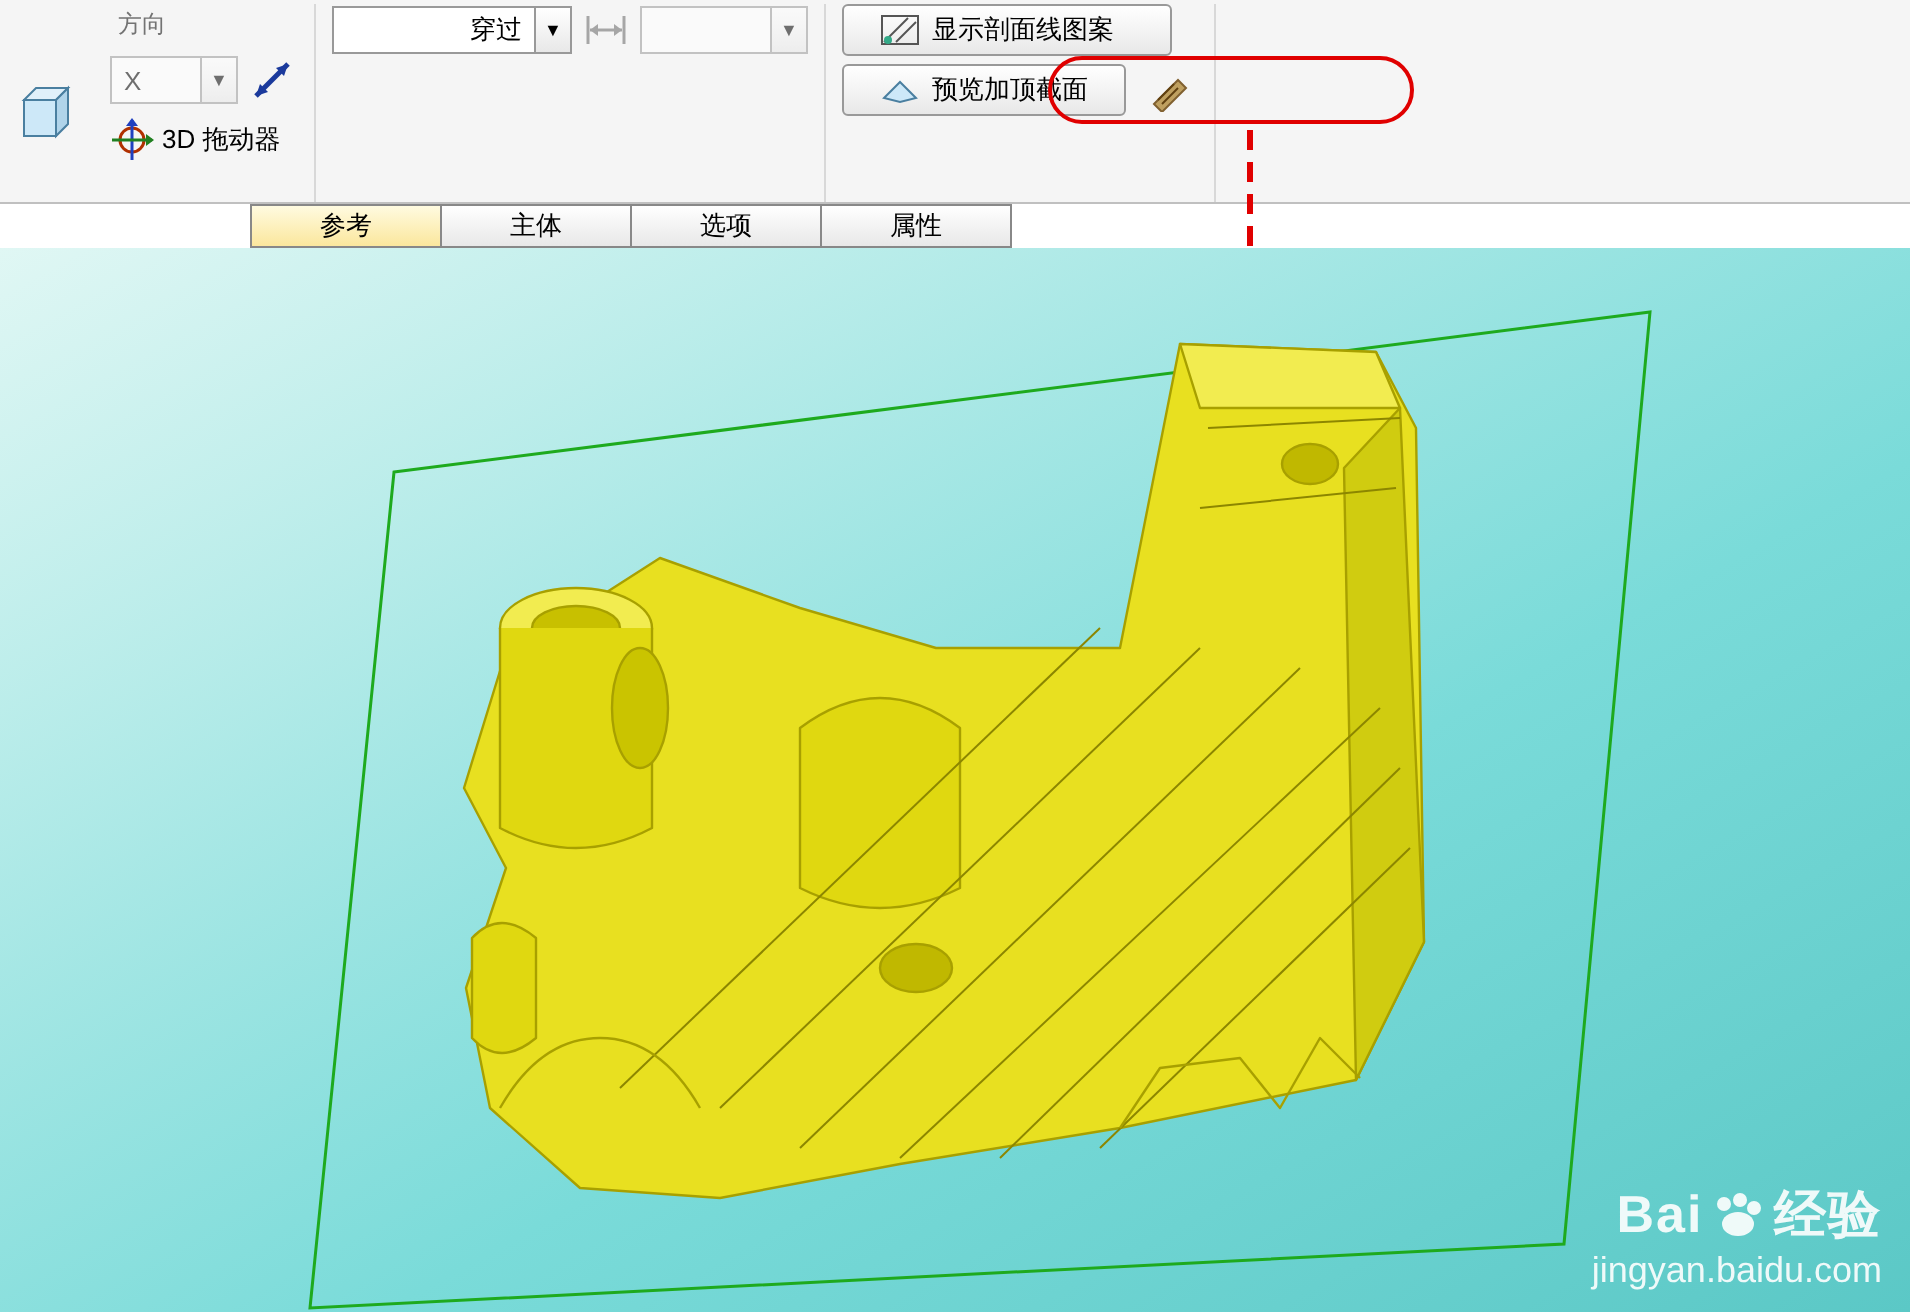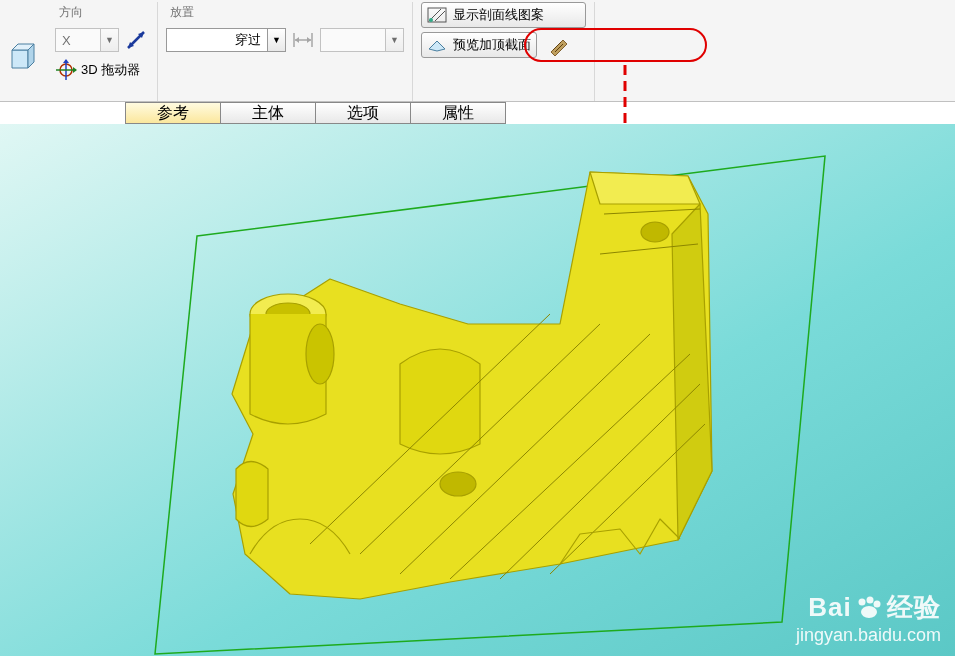--- a/index.html
+++ b/index.html
@@ -52,21 +52,21 @@
     .tool-row {
       display: flex;
       align-items: center;
       gap: 4px;
       height: 26px;
     }
     .btn {
       background: linear-gradient(#ffffff, #e8e8e8);
       border: 1px solid #999;
       border-radius: 3px;
-      padding: 3px 5px;
+      padding: 3px 18px;
       display: inline-flex;
       align-items: center;
       gap: 6px;
       cursor: pointer;
       font-size: 13px;
     }
     .dropdown {
       display: inline-flex;
       align-items: center;
       background: #fff;
@@ -101,21 +101,21 @@
       height: 22px;
     }
     .tab {
       width: 96px;
       height: 22px;
       border: 1px solid #888;
       background: linear-gradient(#ffffff, #e8e8e8);
       display: flex;
       align-items: center;
       justify-content: center;
-      font-size: 16px;
+      font-size: 13px;
       margin-right: -1px;
       cursor: pointer;
     }
     .tab.active {
       background: linear-gradient(#fffbe0, #fbe79d);
     }
     .viewport {
       position: absolute;
       top: 124px;
       left: 0;
@@ -199,21 +199,20 @@
               <polygon points="22,11 18,8 18,14" fill="#208020"></polygon>
             </svg>
           </span>
           <span>3D 拖动器</span>
         </div>
       </div>
     </div>
   </div>
 
   <div class="ribbon-group">
-    <div class="group-header">放置</div>
     <div class="group-content">
       <div class="tool-col">
         <div class="tool-row">
           <div class="dropdown wide-drop">
             <span class="dropdown-field">穿过</span>
             <span class="dropdown-arrow">▼</span>
           </div>
           <span class="slash-icon disabled">
             <svg width="22" height="18" viewBox="0 0 22 18">
               <line x1="2" y1="2" x2="2" y2="16" stroke="#666" stroke-width="1.5"></line>

